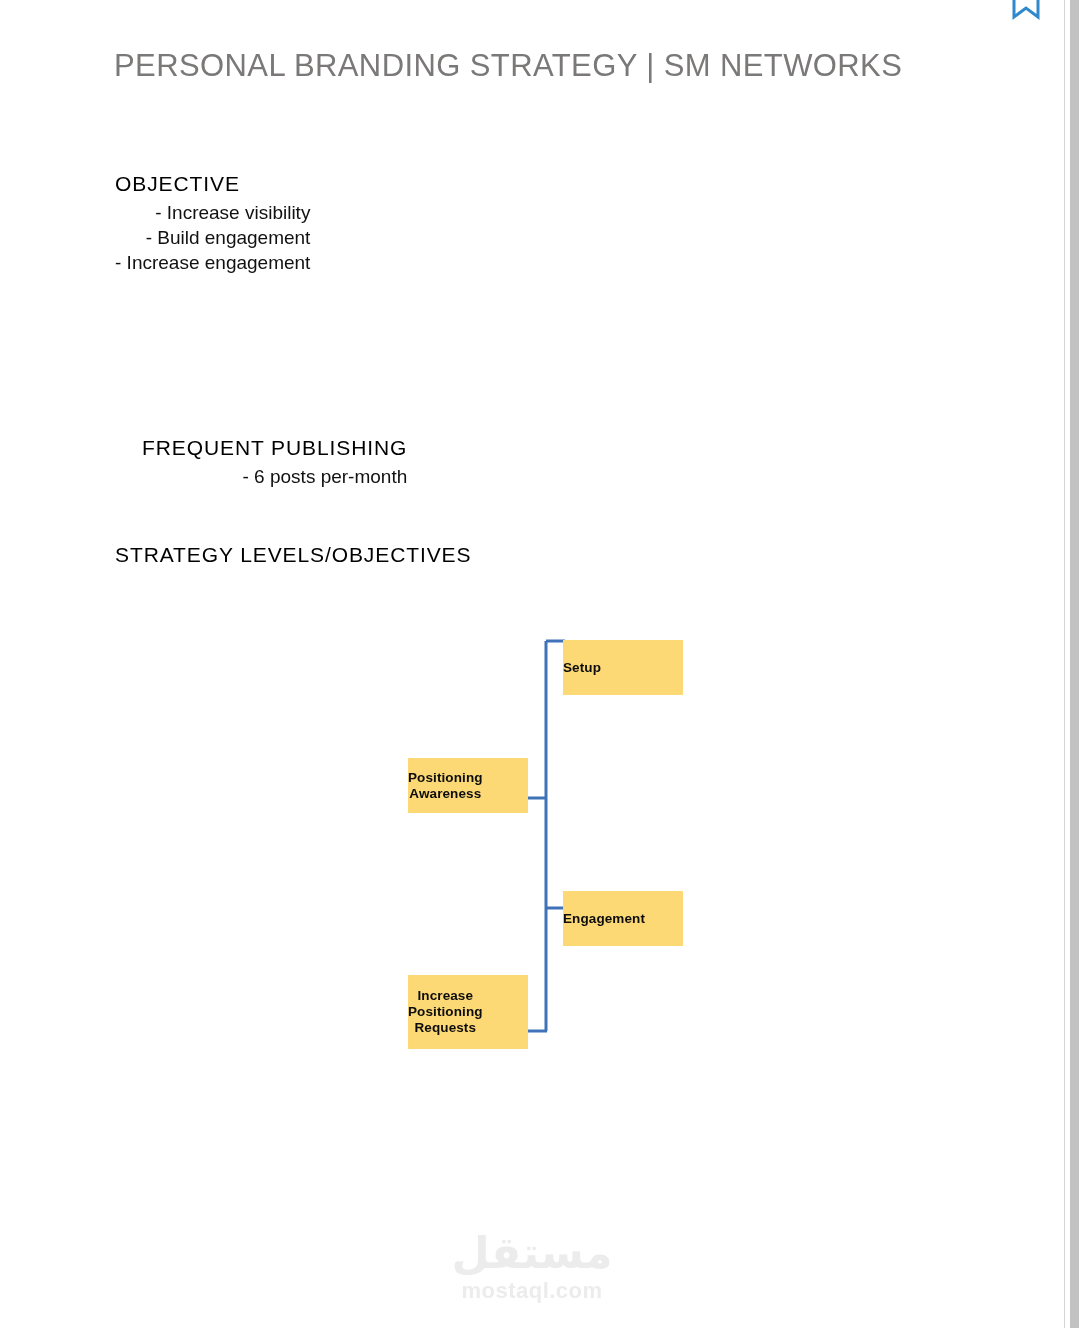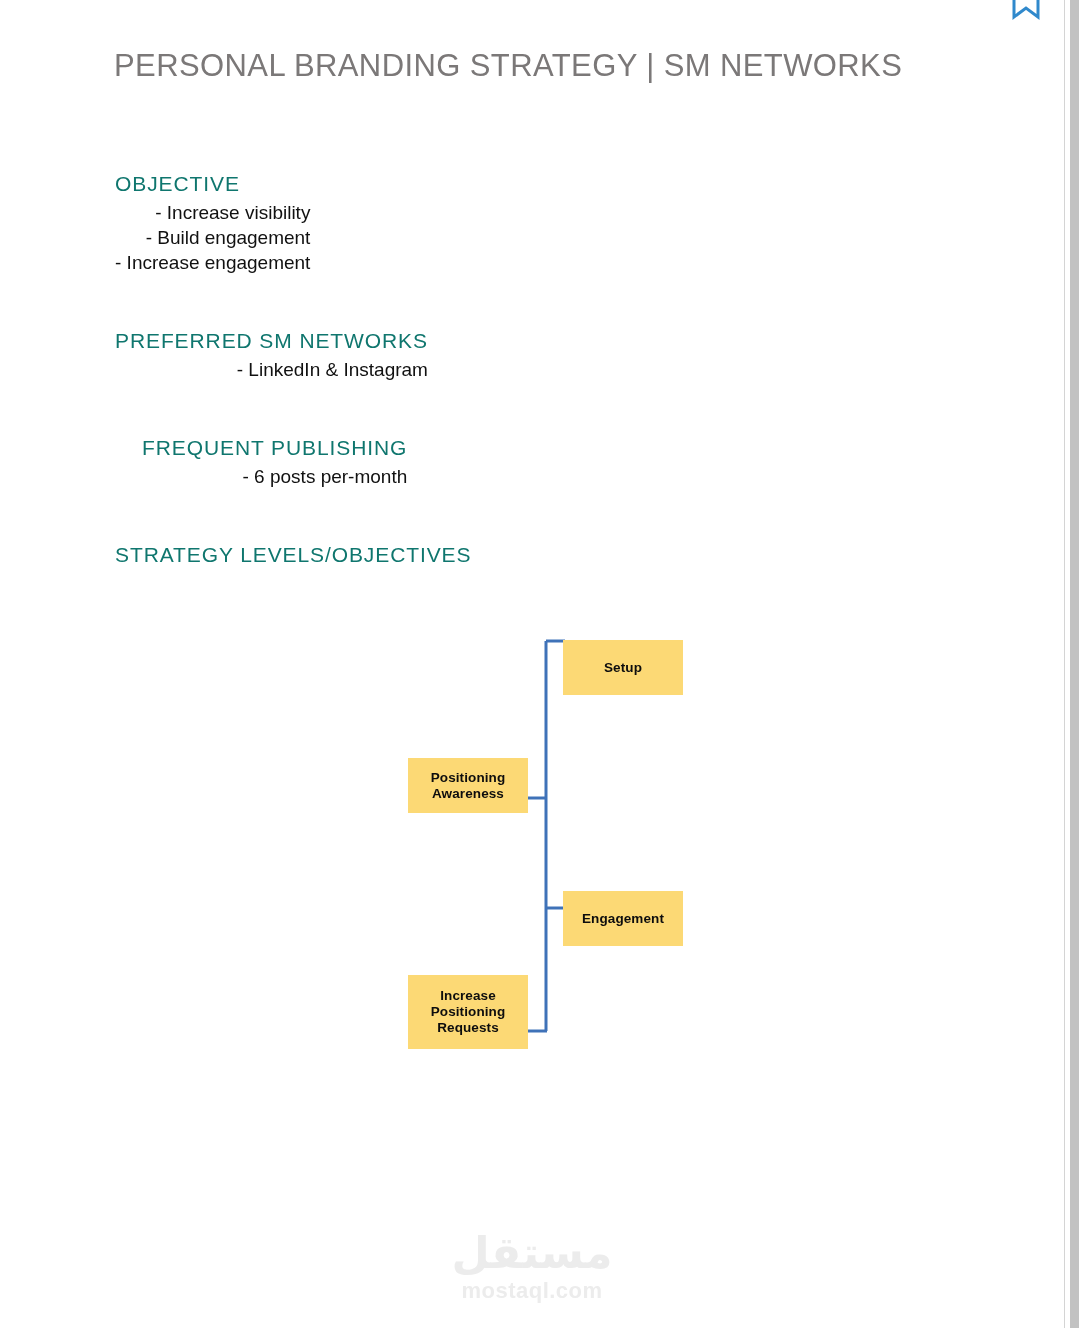--- a/index.html
+++ b/index.html
@@ -67,21 +67,21 @@
     white-space: nowrap;
     font-family: "Liberation Sans", sans-serif;
   }
 
   
   .section {
     position: absolute;
     left: 115px;
   }
   .section-heading {
-    color: #0f766e;
+    color: #000000;
     font-size: 21px;
     letter-spacing: 0.9px;
     font-weight: 400;
     white-space: nowrap;
     margin: 0 0 4px 0;
     font-family: "Liberation Sans", sans-serif;
   }
   .bullet-line {
     color: #111111;
     font-size: 19px;
@@ -102,21 +102,20 @@
     left: 0; top: 0;
     width: 1064px;
     height: 1328px;
     pointer-events: none;
   }
   .node-box {
     position: absolute;
     background: #fcd975;
     display: flex;
     align-items: center;
-    justify-content: center;
     text-align: center;
     color: #0d0d0d;
     font-weight: bold;
     font-size: 13.5px;
     line-height: 16px;
     letter-spacing: 0.1px;
     font-family: "Liberation Sans", sans-serif;
     box-sizing: border-box;
     pointer-events: auto;
   }
@@ -165,24 +164,20 @@
 
   <div id="page-title">PERSONAL BRANDING STRATEGY | SM NETWORKS</div>
 
   <div class="section" id="section-objective">
     <div class="section-heading">OBJECTIVE</div>
     <div class="bullet-line">- Increase visibility</div>
     <div class="bullet-line">- Build engagement</div>
     <div class="bullet-line">- Increase engagement</div>
   </div>
 
-  <div class="section" id="section-networks">
-    <div class="section-heading">PREFERRED SM NETWORKS</div>
-    <div class="bullet-line">- LinkedIn &amp; Instagram</div>
-  </div>
 
   <div class="section" id="section-publishing">
     <div class="section-heading">FREQUENT PUBLISHING</div>
     <div class="bullet-line">- 6 posts per-month</div>
   </div>
 
   <div class="section" id="section-levels">
     <div class="section-heading">STRATEGY LEVELS/OBJECTIVES</div>
   </div>
 

